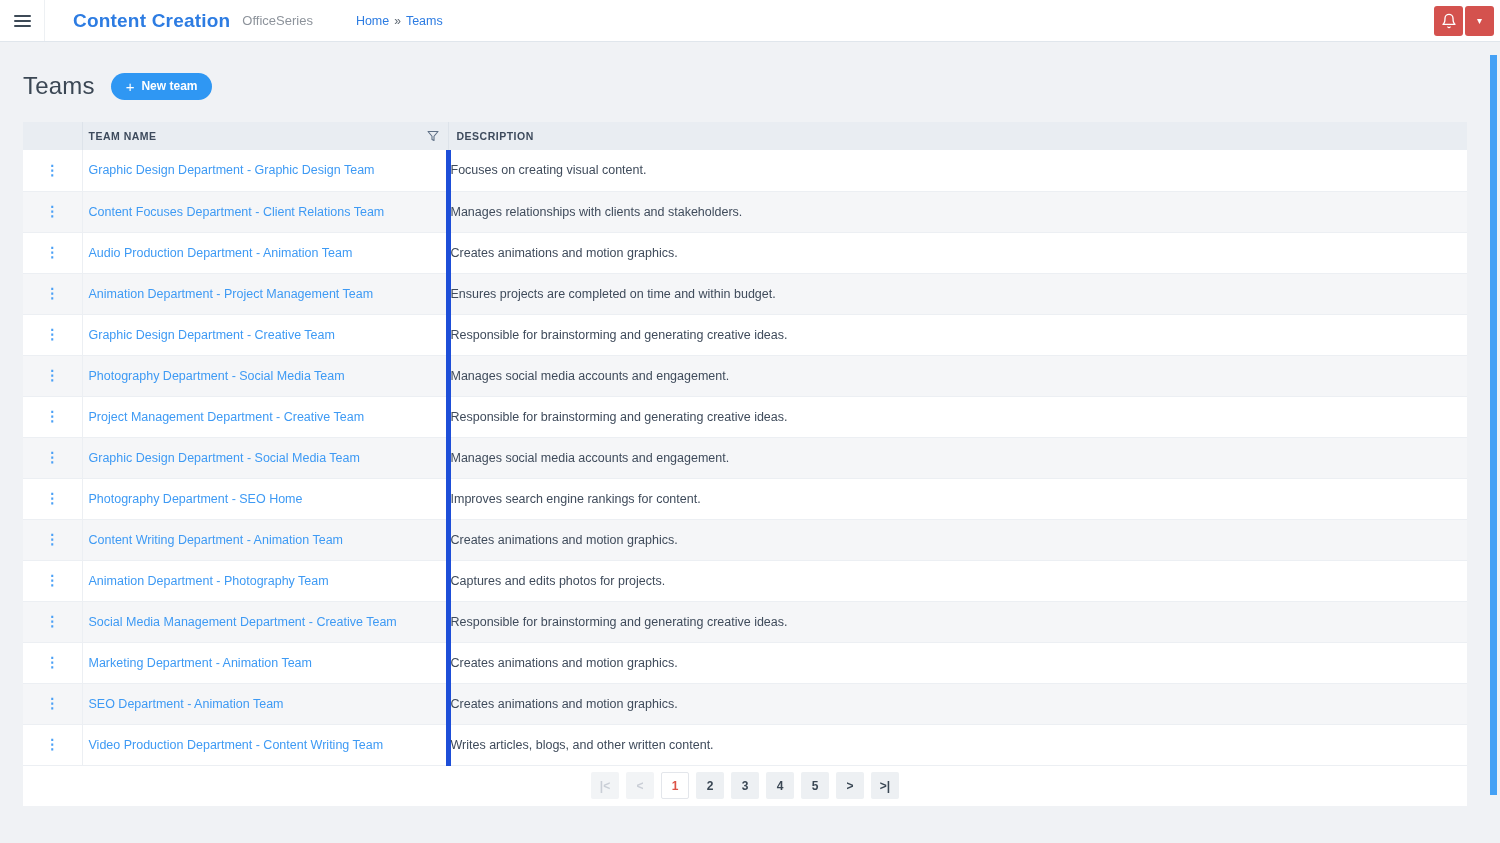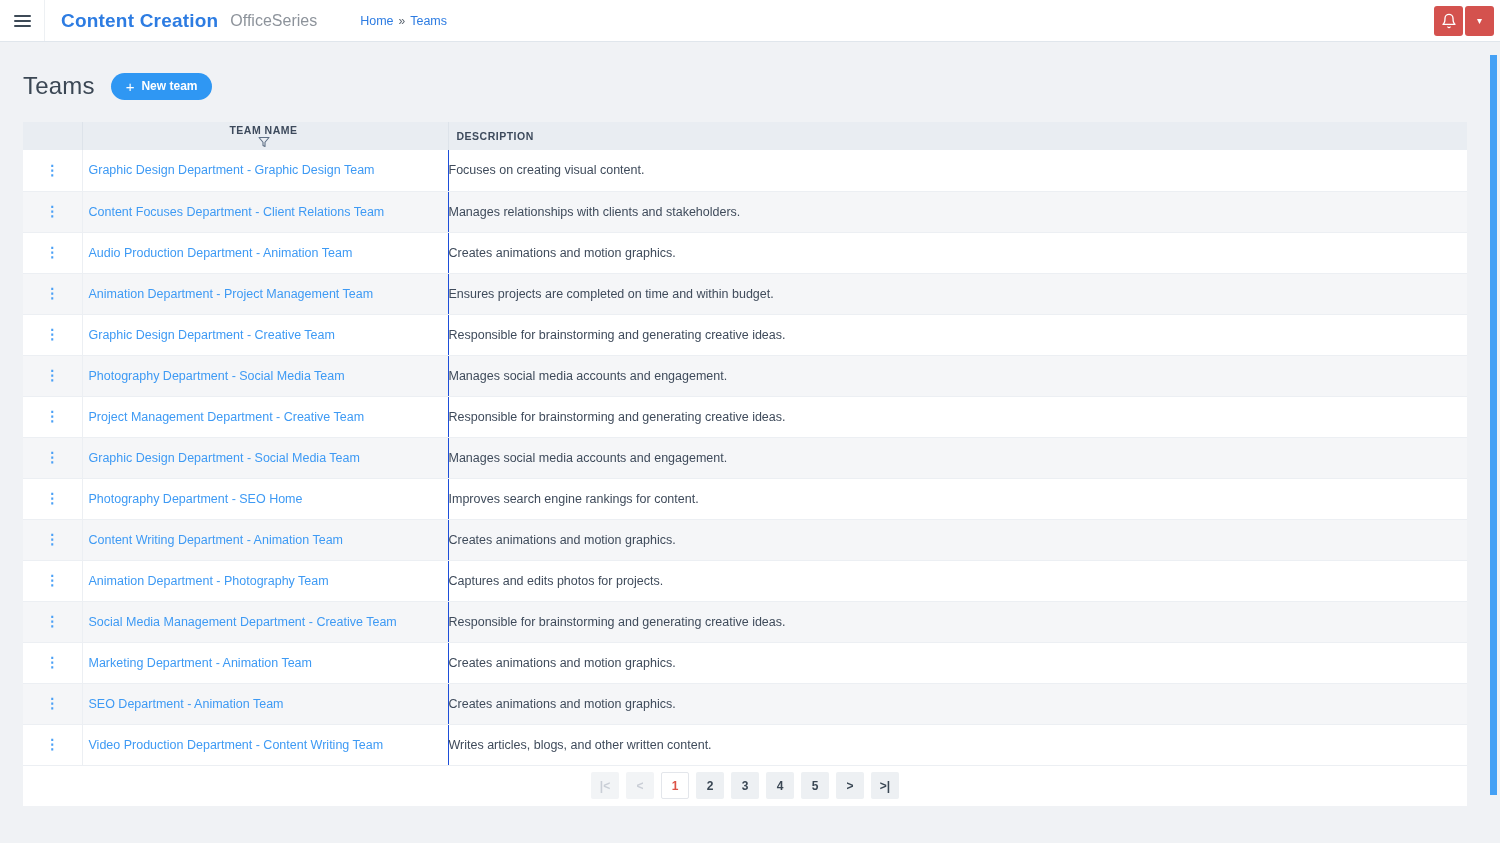--- a/index.html
+++ b/index.html
@@ -18,24 +18,24 @@
     display: flex; align-items: center;
     position: relative;
   }
   .hamburger {
     width: 45px; height: 100%;
     display: flex; flex-direction: column; justify-content: center; align-items: center;
     gap: 3px; cursor: pointer; border-right: 1px solid #edf0f3;
   }
   .hamburger span { display: block; width: 17px; height: 2px; background: #3d4a57; border-radius: 1px; }
   .logo {
-    margin-left: 16px; font-size: 19px; font-weight: 700; color: #2d7ce2;
+    margin-left: 28px; font-size: 19px; font-weight: 700; color: #2d7ce2;
     letter-spacing: .2px; cursor: pointer;
   }
-  .subtitle { margin-left: 12px; font-size: 16px; color: #8d939b; }
+  .subtitle { margin-left: 12px; font-size: 13px; color: #8d939b; }
   .breadcrumb { margin-left: 43px; font-size: 12.5px; display: flex; align-items: center; gap: 5px; }
   .breadcrumb a { color: #2d7ce2; text-decoration: none; cursor: pointer; }
   .breadcrumb .sep { color: #5b6570; font-size: 12px; }
   .topbar-right { margin-left: auto; display: flex; gap: 2px; margin-right: 6px; }
   .red-btn {
     width: 29px; height: 30px; border: none; border-radius: 3px;
     background: #d4524e; color: #fff; cursor: pointer;
     display: flex; align-items: center; justify-content: center;
   }
   .red-btn svg { width: 16px; height: 16px; }
@@ -59,27 +59,27 @@
   col.c-kebab { width: 59px; }
   col.c-name  { width: 366px; }
   thead th {
     height: 28px; background: #e9edf2;
     font-size: 10.5px; font-weight: 700; color: #3d4a5c;
     text-align: left; letter-spacing: .5px;
   }
   thead th.col-kebab { border-right: 1px solid #dde3ea; }
   thead th.col-name  { padding-left: 6px; border-right: 1px solid #dde3ea; position: relative; }
   thead th.col-desc  { padding-left: 8px; }
-  .th-inner { display: flex; align-items: center; justify-content: space-between; padding-right: 9px; flex-direction: column; }
+  .th-inner { display: flex; align-items: center; justify-content: space-between; padding-right: 9px; }
   .filter-icon { width: 12px; height: 12px; cursor: pointer; flex: 0 0 auto; }
 
   tbody td { height: 41px; border-bottom: 1px solid #eceff3; font-size: 12.5px; }
   tbody tr:nth-child(even) { background: #f5f6f8; }
   td.cell-kebab { text-align: center; border-right: 1px solid #eceff3; }
-  td.cell-name  { padding-left: 6px; border-right: 1px solid #1d4ed8; }
+  td.cell-name  { padding-left: 6px; border-right: 5px solid #1d4ed8; }
   td.cell-desc  { padding-left: 0; color: #3f4b5b; }
   .kebab { color: #4aa0f6; font-size: 14px; font-weight: 700; cursor: pointer; line-height: 1; }
   a.team-link { color: #3e9af4; text-decoration: none; cursor: pointer; }
 
   
   .pagination {
     height: 40px; background: #fff;
     display: flex; align-items: center; justify-content: center; gap: 7px;
   }
   .pg {

